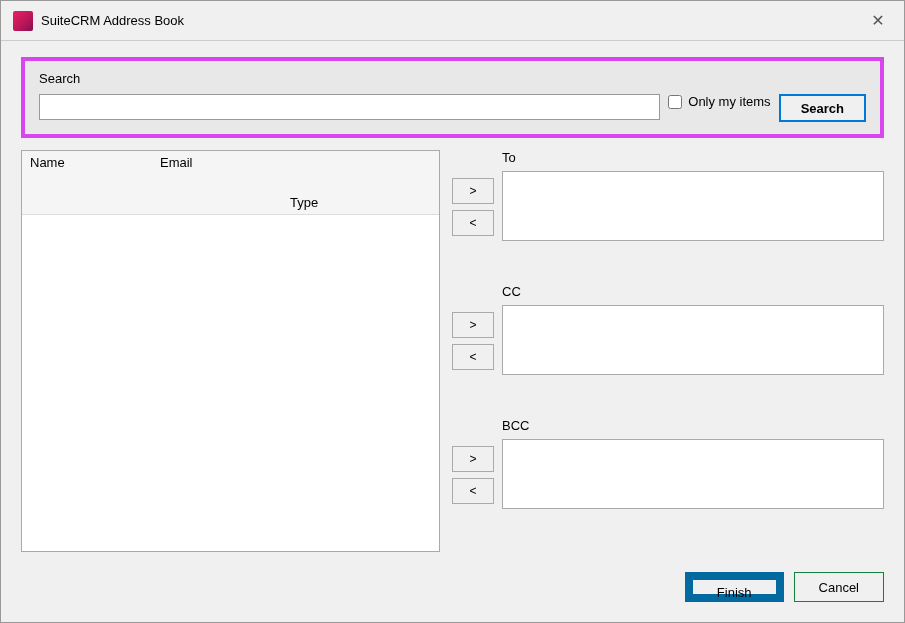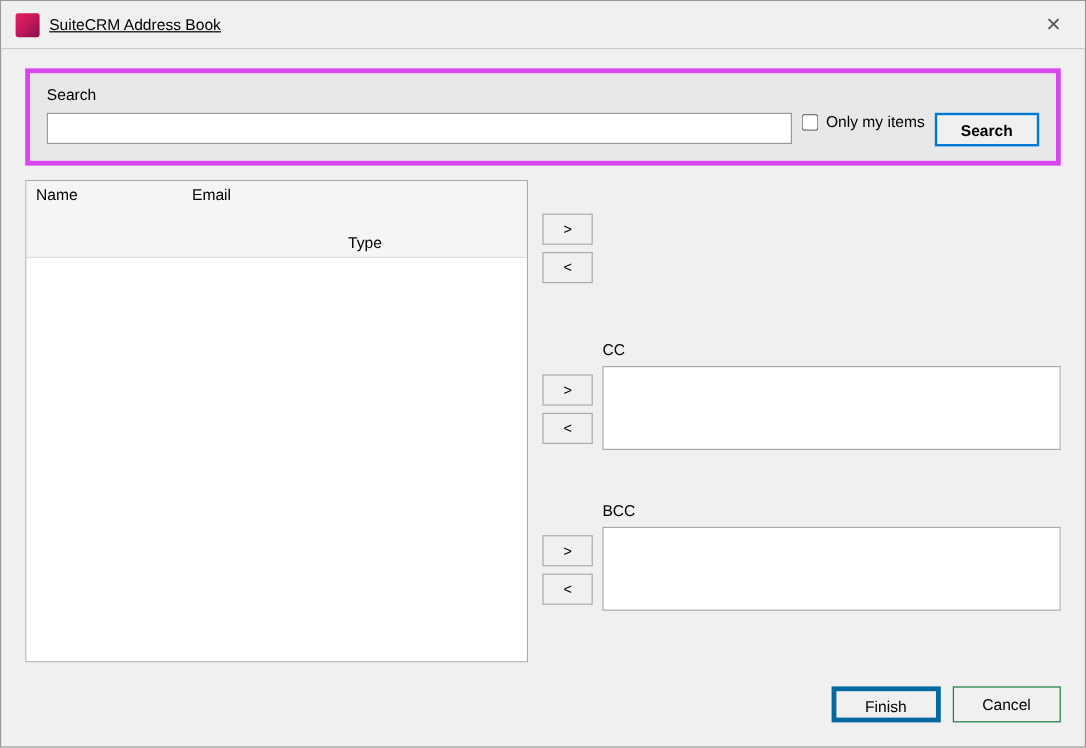--- a/index.html
+++ b/index.html
@@ -32,21 +32,20 @@
       display: flex;
       align-items: center;
       justify-content: space-between;
       height: 40px;
     }
 
     .title-bar-left {
       display: flex;
       align-items: center;
       gap: 8px;
-      text-decoration: underline;
     }
 
     .app-icon {
       width: 20px;
       height: 20px;
       background: linear-gradient(135deg, #e91e63 0%, #c2185b 50%, #880e4f 100%);
       border-radius: 2px;
       flex-shrink: 0;
     }
 
@@ -250,21 +249,21 @@
     .footer-btn {
       padding: 5px 24px;
       background: #f0f0f0;
       border: 1px solid #15803d;
       font-size: 13px;
       cursor: pointer;
       height: 30px;
     }
 
     .footer-btn.finish {
-      border: 4px solid #0369a1;
+      border: 8px solid #0369a1;
       font-weight: 500;
     }
   </style>
 </head>
 <body>
 
 <div class="window">
 
   <div class="title-bar">
     <div class="title-bar-left">
@@ -299,20 +298,24 @@
         <div class="list-body"></div>
       </div>
 
       <div class="right-panel">
 
         <div class="field-group">
           <div class="btn-col">
             <button class="arrow-btn">&gt;</button>
             <button class="arrow-btn">&lt;</button>
           </div>
+          <div class="field-col">
+            <span class="field-label">To</span>
+            <textarea class="field-textarea" style=""></textarea>
+          </div>
         </div>
 
         <div class="field-group">
           <div class="btn-col">
             <button class="arrow-btn">&gt;</button>
             <button class="arrow-btn">&lt;</button>
           </div>
           <div class="field-col">
             <span class="field-label">CC</span>
             <textarea class="field-textarea" style=""></textarea>

